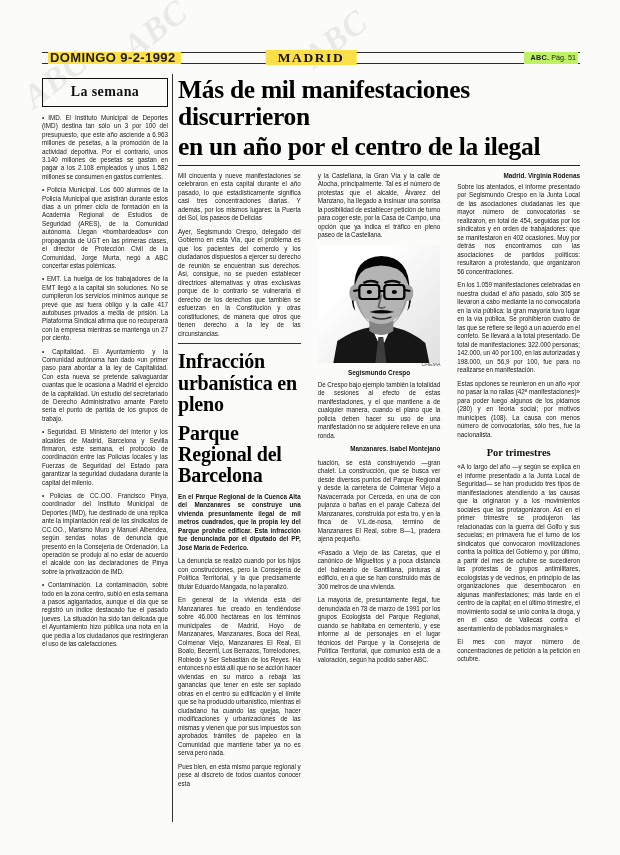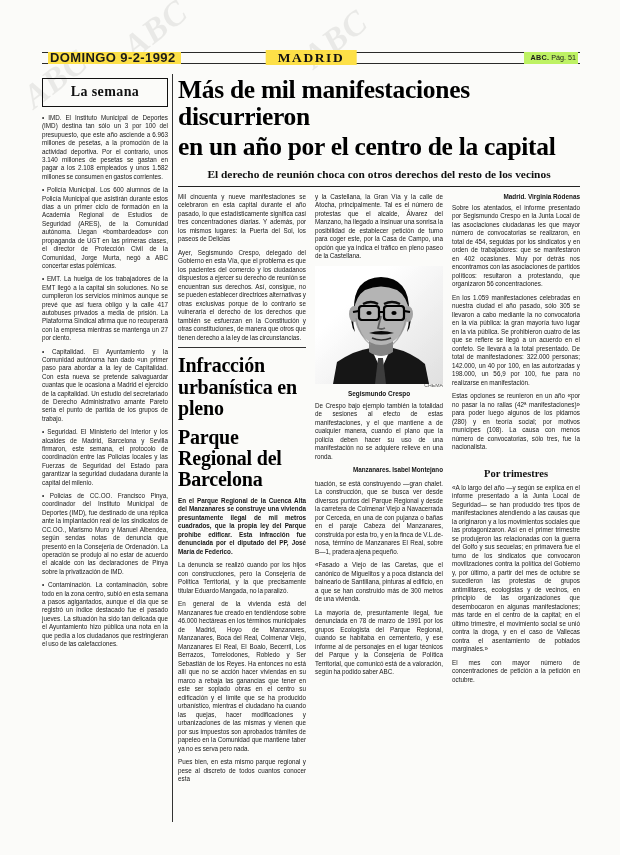--- a/index.html
+++ b/index.html
@@ -49,32 +49,32 @@
   .hl{font-family:"Liberation Serif",serif;font-weight:bold;color:#000;
       text-align:left;line-height:1.07;}
   .hl1{font-size:25.5px;letter-spacing:-.3px;margin:2px 0 0;}
   .sub1{font-family:"Liberation Serif",serif;font-weight:bold;font-size:11.4px;
       text-align:center;margin:8px 0 6px;color:#111;}
   .rule-thin{border-top:1px solid #222;margin:5px 0 6px;}
 
   .hl2{font-size:20px;margin:7px 0 0;letter-spacing:-.2px;}
 
   
-  .cols3{display:flex;gap:9px;}
+  .cols3{display:flex;gap:17px;}
   .c{width:128px;}
   .cols3 .c:nth-child(2){width:128px;}
   .cols3 .c:nth-child(3){width:128px;}
 
   p.bt{font-size:6.3px;line-height:8.5px;text-align:justify;margin:0 0 5px 0;
        color:#161616;word-spacing:-.3px;}
   p.bt.first{text-indent:0;}
   .byline{font-size:6.4px;text-align:right;font-weight:bold;color:#141414;margin:0 0 4px;}
 
   .subhead{font-family:"Liberation Serif",serif;font-weight:bold;font-size:10.5px;
-      text-align:center;color:#111;margin:16px 0 5px;}
+      text-align:center;color:#111;margin:8px 0 5px;}
   .subhead-rule{border-top:1px solid #333;margin-bottom:4px;}
 
   
   .photo-wrap{width:100%;margin:3px 0 2px;}
   .photo{width:100%;height:118px;background:#d9d6d0;position:relative;overflow:hidden;
          filter:grayscale(1) contrast(1.25);}
   .photo svg{display:block;width:100%;height:100%;}
   .cap{font-size:6.4px;font-weight:bold;text-align:center;margin:2px 0 5px;color:#111;}
 
   .sig{font-size:5.2px;text-align:right;color:#555;margin-top:-2px;}
@@ -116,22 +116,21 @@
         <p class="brief">• EMT. La huelga de los trabajadores de la EMT llegó a la capital sin soluciones. No se cumplieron los servicios mínimos aunque se prevé que así fuera obligo y la calle 417 autobuses privados a media de prisión. La Plataforma Sindical afirma que no recuperará con la empresa mientras se mantenga un 27 por ciento.</p>
         <p class="brief">• Capitalidad. El Ayuntamiento y la Comunidad autónoma han dado «un primer paso para abordar a la ley de Capitalidad. Con esta nueva se pretende salvaguardar cuantas que le ocasiona a Madrid el ejercicio de la capitalidad. Un estudio del secretariado de Derecho Administrativo amante Pareto sería el punto de partida de los grupos de trabajo.</p>
         <p class="brief">• Seguridad. El Ministerio del Interior y los alcaldes de Madrid, Barcelona y Sevilla firmaron, este semana, el protocolo de coordinación entre las Policías locales y las Fuerzas de Seguridad del Estado para garantizar la seguridad ciudadana durante la capital del milenio.</p>
         <p class="brief">• Policías de CC.OO. Francisco Pinya, coordinador del Instituto Municipal de Deportes (IMD), fue destinado de una réplica ante la implantación real de los sindicatos de CC.OO., Marismo Muro y Manuel Albendea, según sendas notas de denuncia que presentó en la Consejería de Ordenación. La operación se produjo al no estar de acuerdo el alcalde con las declaraciones de Pinya sobre la privatización de IMD.</p>
         <p class="brief">• Contaminación. La contaminación, sobre todo en la zona centro, subió en esta semana a pasos agigantados, aunque el día que se registró un índice destacado fue el pasado jueves. La situación ha sido tan delicada que el Ayuntamiento hizo pública una nota en la que pedía a los ciudadanos que restringieran el uso de las calefacciones.</p>
       </div>
 
       <div class="main">
 
         <h1 class="hl hl1">Más de mil manifestaciones discurrieron</h1>
-        <h1 class="hl hl1">en un año por el centro de la capital</h1>
-        <div class="sub1">El derecho de reunión choca con otros derechos del resto de los vecinos</div>
+        <h1 class="hl hl1">en un año por el centro de la ilegal</h1>
         <div class="rule-thin"></div>
 
         <div class="cols3">
 
           <div class="c">
             <p class="bt first">Mil cincuenta y nueve manifestaciones se celebraron en esta capital durante el año pasado, lo que estadísticamente significa casi tres concentraciones diarias. Y además, por los mismos lugares: la Puerta del Sol, los paseos de Delicias</p>
             <p class="bt">Ayer, Segismundo Crespo, delegado del Gobierno en esta Vía, que el problema es que los pacientes del comercio y los ciudadanos dispuestos a ejercer su derecho de reunión se encuentran sus derechos. Así, consigue, no se pueden establecer directrices alternativas y otras exclusivas porque de lo contrario se vulneraría el derecho de los derechos que también se esfuerzan en la Constitución y otras constituciones, de manera que otros que tienen derecho a la ley de las circunstancias.</p>
 
             <div class="subhead-rule"></div>
             <h2 class="hl hl2">Infracción urbanística en pleno</h2>

